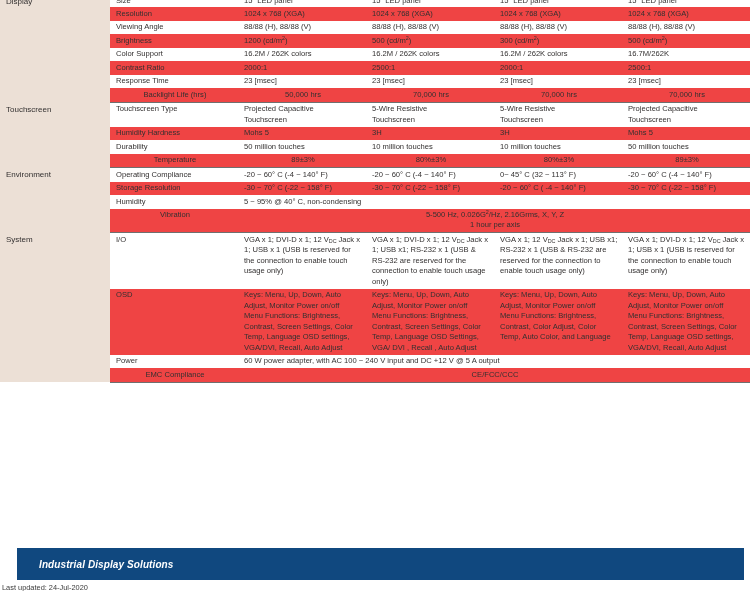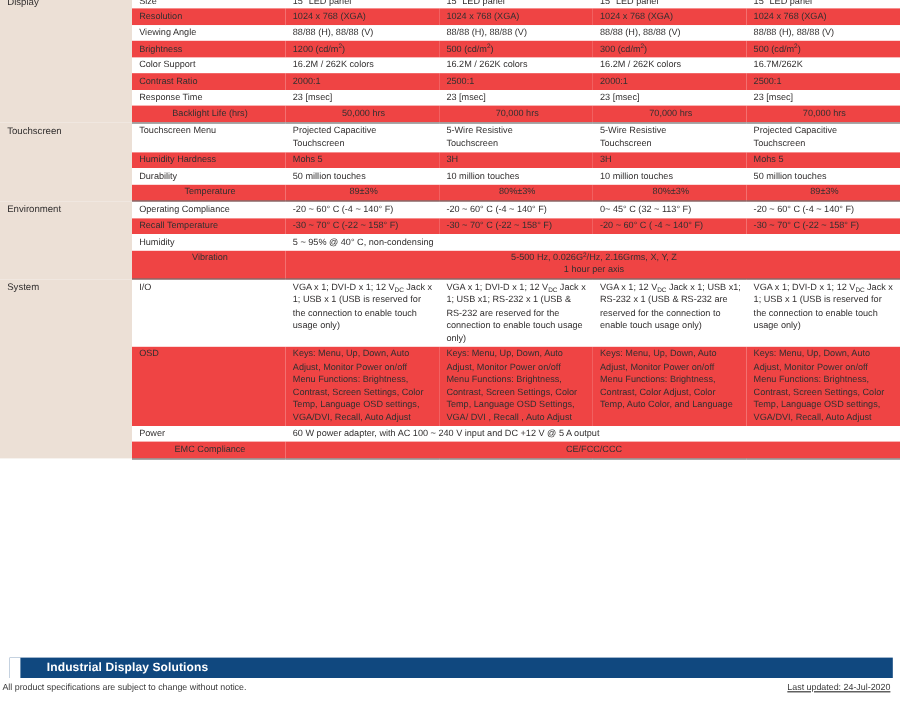--- a/index.html
+++ b/index.html
@@ -79,24 +79,25 @@
   
   .footer-wrap {
     position: absolute;
     left: 0;
     top: 548px;
     width: 750px;
   }
   .brand-bar {
     display: flex;
     align-items: stretch;
-    height: 17px;
+    height: 32px;
     background: #0f4c8a;
     background: #10487f;
     margin: 0 6px 0 8px;
+    font-style: italic;
   }
   .brand-logo {
     background: #ffffff;
     color: #10487f;
     font-weight: bold;
     font-size: 12.5px;
     letter-spacing: -0.3px;
     display: flex;
     align-items: center;
     padding: 0 7px 0 2px;
@@ -187,21 +188,21 @@
         </tr>
         <tr class="dark sec-end">
           <td class="param">Backlight Life (hrs)</td>
           <td class="val">50,000 hrs</td>
           <td class="val">70,000 hrs</td>
           <td class="val">70,000 hrs</td>
           <td class="val">70,000 hrs</td>
         </tr>
         <tr class="light">
           <td class="cat nb" rowspan="4">Touchscreen</td>
-          <td class="param">Touchscreen Menu</td>
+          <td class="param">Touchscreen Type</td>
           <td class="val">Projected Capacitive<br>Touchscreen</td>
           <td class="val">5-Wire Resistive<br>Touchscreen</td>
           <td class="val">5-Wire Resistive<br>Touchscreen</td>
           <td class="val">Projected Capacitive<br>Touchscreen</td>
         </tr>
         <tr class="dark">
           <td class="param">Humidity Hardness</td>
           <td class="val">Mohs 5</td>
           <td class="val">3H</td>
           <td class="val">3H</td>
@@ -223,21 +224,21 @@
         </tr>
         <tr class="light">
           <td class="cat nb" rowspan="4">Environment</td>
           <td class="param">Operating Compliance</td>
           <td class="val">-20 ~ 60° C (-4 ~ 140° F)</td>
           <td class="val">-20 ~ 60° C (-4 ~ 140° F)</td>
           <td class="val">0~ 45° C (32 ~ 113° F)</td>
           <td class="val">-20 ~ 60° C (-4 ~ 140° F)</td>
         </tr>
         <tr class="dark">
-          <td class="param">Recall Temperature</td>
+          <td class="param">Storage Resolution</td>
           <td class="val">-30 ~ 70° C (-22 ~ 158° F)</td>
           <td class="val">-30 ~ 70° C (-22 ~ 158° F)</td>
           <td class="val">-20 ~ 60° C ( -4 ~ 140° F)</td>
           <td class="val">-30 ~ 70° C (-22 ~ 158° F)</td>
         </tr>
         <tr class="light">
           <td class="param">Humidity</td>
           <td class="val span-all" colspan="4">5 ~ 95% @ 40° C, non-condensing</td>
         </tr>
         <tr class="dark sec-end">
@@ -272,16 +273,15 @@
 </div>
 
 <div class="footer-wrap">
   <div class="brand-bar">
     <div class="brand-logo">
       <span></span>
     </div>
     <div class="brand-tag">Industrial Display Solutions</div>
   </div>
   <div class="foot-note">
-    <span class="left">All product specifications are subject to change without notice.</span>
     <span class="right">Last updated: 24-Jul-2020</span>
   </div>
 </div>
 
 </body></html>

